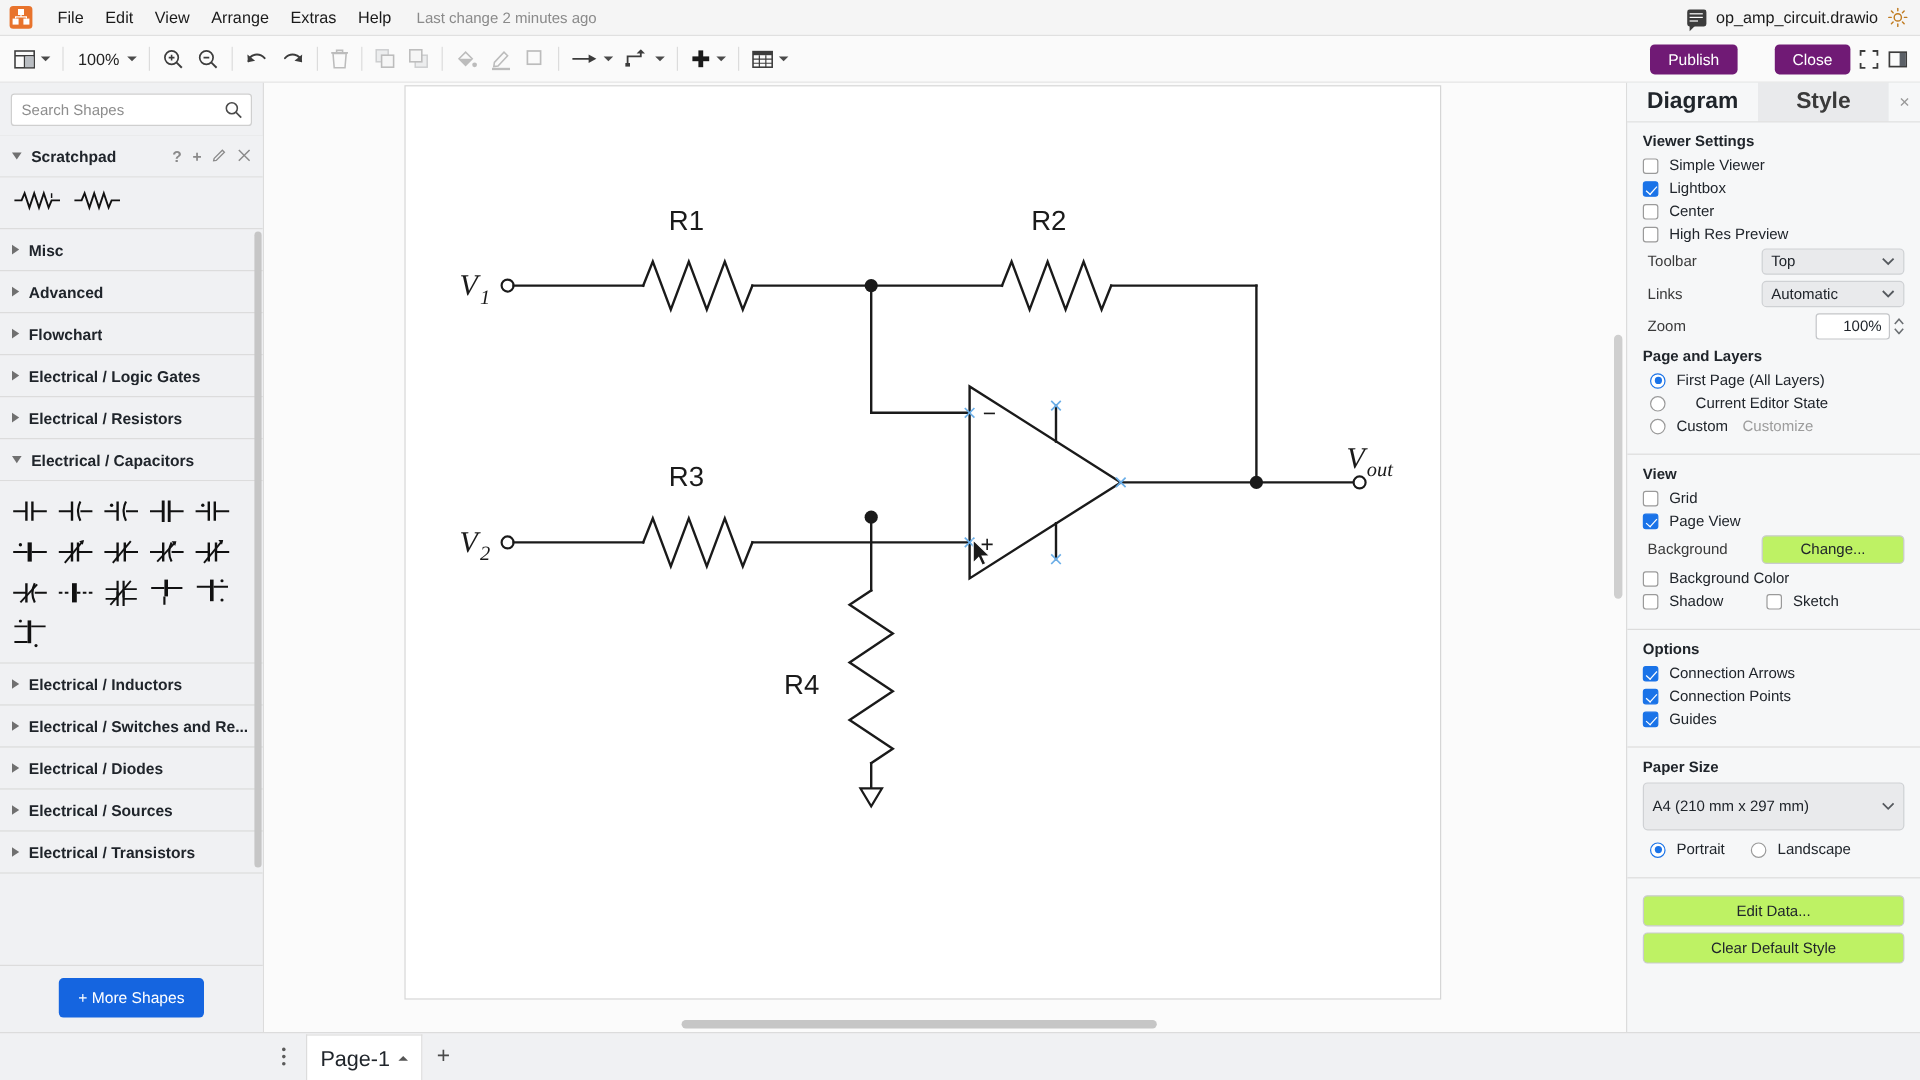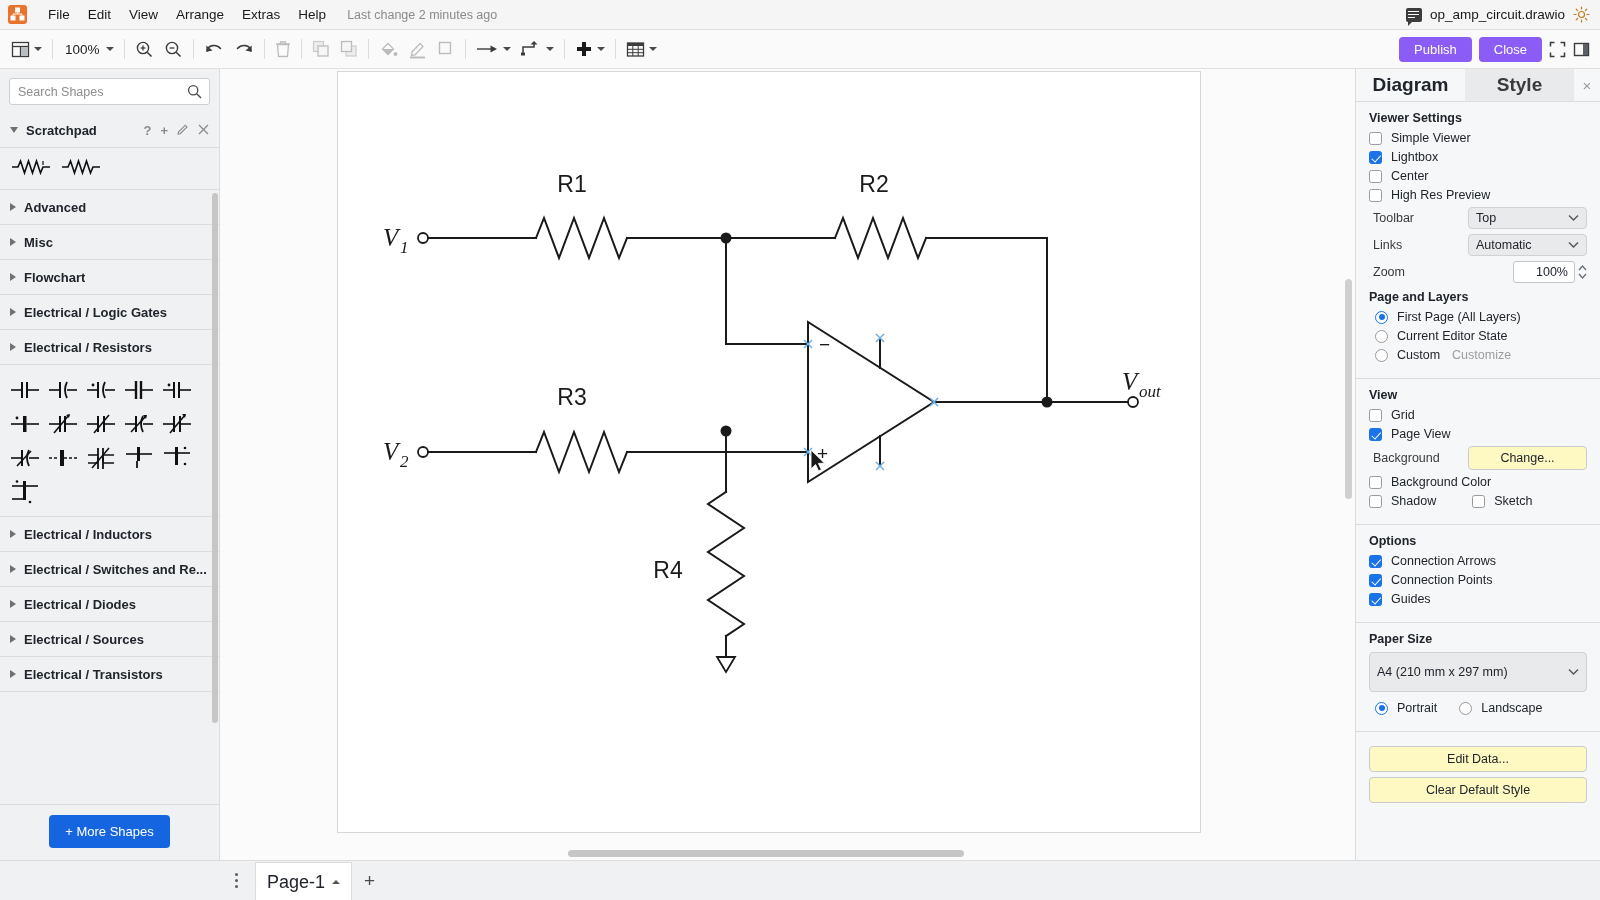--- a/index.html
+++ b/index.html
@@ -45,22 +45,22 @@
   }
   .tb { display:flex; align-items:center; justify-content:center;
         height:30px; padding:0 5px; border-radius:3px; cursor:default; }
   .tb.disabled { opacity:.32; }
   .tb-sep { width:1px; height:20px; background:#dcdcdc; margin:0 5px; }
   .caret { width:0;height:0;border-left:4px solid transparent;border-right:4px solid transparent;
            border-top:4.5px solid #4a4a4a; margin-left:4px; }
   .zoomlabel { font-size:13.5px; color:#222; padding:0 2px; }
   .tbright { margin-left:auto; display:flex; align-items:center; gap:7px; padding-right:4px;}
   .btn-blue {
-    background:#8b5cf6; color:#fff; border:none; border-radius:4px;
-    font-size:13px; font-family:inherit; padding:6px 15px; cursor:pointer; line-height:1;
+    background:#701a75; color:#fff; border:none; border-radius:4px;
+    font-size:13px; font-family:inherit; padding:6px 15px; cursor:pointer; line-height:1;margin-left:24px;
   }
   .icon-sq { width:17px;height:17px; }
 
   
   .bodyrow { flex:1 1 auto; display:flex; min-height:0; }
 
   
   .sidebar {
     width: 220px; flex:0 0 220px; background:#f0f1f3;
     border-right:1px solid #dcdcdc; display:flex; flex-direction:column;
@@ -153,21 +153,21 @@
   .selbox .chev { margin-left:auto; }
   .numbox {
     margin-left:auto; display:flex; align-items:center;
   }
   .numinput {
     width:62px;height:22px;background:#fff;border:1px solid #c3c5c8;border-radius:3px;
     display:flex;align-items:center;justify-content:flex-end;padding-right:6px;font-size:12.5px;
   }
   .spin { display:flex;flex-direction:column; margin-left:3px; gap:2px; cursor:pointer;}
   .btn-grey {
-    background:#fef9c3; border:1px solid #c9cbce; border-radius:4px; font-size:12.5px;
+    background:#bef264; border:1px solid #c9cbce; border-radius:4px; font-size:12.5px;
     font-family:inherit; padding:4px 10px; cursor:pointer; color:#20252b;
   }
   .btn-grey.full { width:100%; margin-top:5px; padding:5px 10px;}
   .selbox.wide { width:100%; height:40px; }
 
   
   .bottombar {
     height:40px; flex:0 0 40px; background:#f0f1f3; border-top:1px solid #dcdcdc;
     display:flex; align-items:center; padding-left:228px;
   }
@@ -415,37 +415,41 @@
           </span>
           <span>
             <svg width="42" height="22" viewBox="0 0 42 22">
               <path d="M2 11 h6 l2.5 -6 l4 12 l4 -12 l4 12 l4 -12 l4 12 l2.5 -6 h7" fill="none" stroke="#111" stroke-width="1.6"></path>
             </svg>
           </span>
         </div>
 
         <div class="sect-hdr">
           <span class="tri closed"></span>
+          <span class="sect-title">Misc</span>
+        </div>
+        <div class="sect-hdr">
+          <span class="tri closed"></span>
           <span class="sect-title">Advanced</span>
-        </div>
-        <div class="sect-hdr">
-          <span class="tri closed"></span>
-          <span class="sect-title">Misc</span>
         </div>
         <div class="sect-hdr">
           <span class="tri closed"></span>
           <span class="sect-title">Flowchart</span>
         </div>
         <div class="sect-hdr">
           <span class="tri closed"></span>
           <span class="sect-title">Electrical / Logic Gates</span>
         </div>
         <div class="sect-hdr">
           <span class="tri closed"></span>
           <span class="sect-title">Electrical / Resistors</span>
+        </div>
+        <div class="sect-hdr">
+          <span class="tri open"></span>
+          <span class="sect-title">Electrical / Capacitors</span>
         </div>
 
         <div class="shapegrid">
           <span class="shapecell">
               <svg width="32" height="24" viewBox="0 0 32 24">
                 <line x1="2" y1="12" x2="13" y2="12" stroke="#111" stroke-width="1.6"></line>
                 <line x1="13" y1="4" x2="13" y2="20" stroke="#111" stroke-width="2"></line>
                 <line x1="18" y1="4" x2="18" y2="20" stroke="#111" stroke-width="2"></line>
                 <line x1="18" y1="12" x2="30" y2="12" stroke="#111" stroke-width="1.6"></line>
               </svg>
@@ -793,21 +797,21 @@
                   </svg>
               </span>
             </span>
           </div>
 
           <div class="rp-h" style="margin-top:7px;">Page and Layers</div>
           <div class="rowline" style="padding-left:6px;">
             <span class="rb checked"></span>
             <span class="lbl">First Page (All Layers)</span>
           </div>
-          <div class="rowline" style="padding-left:6px;">
+          <div class="rowline" style="padding-left:6px;gap:16px;">
             <span class="rb"></span>
             <span class="lbl">Current Editor State</span>
           </div>
           <div class="rowline" style="padding-left:6px;">
             <span class="rb"></span>
             <span class="lbl">Custom</span>
             <span class="lbl muted" style="margin-left:12px;">Customize</span>
           </div>
         </div>
 

